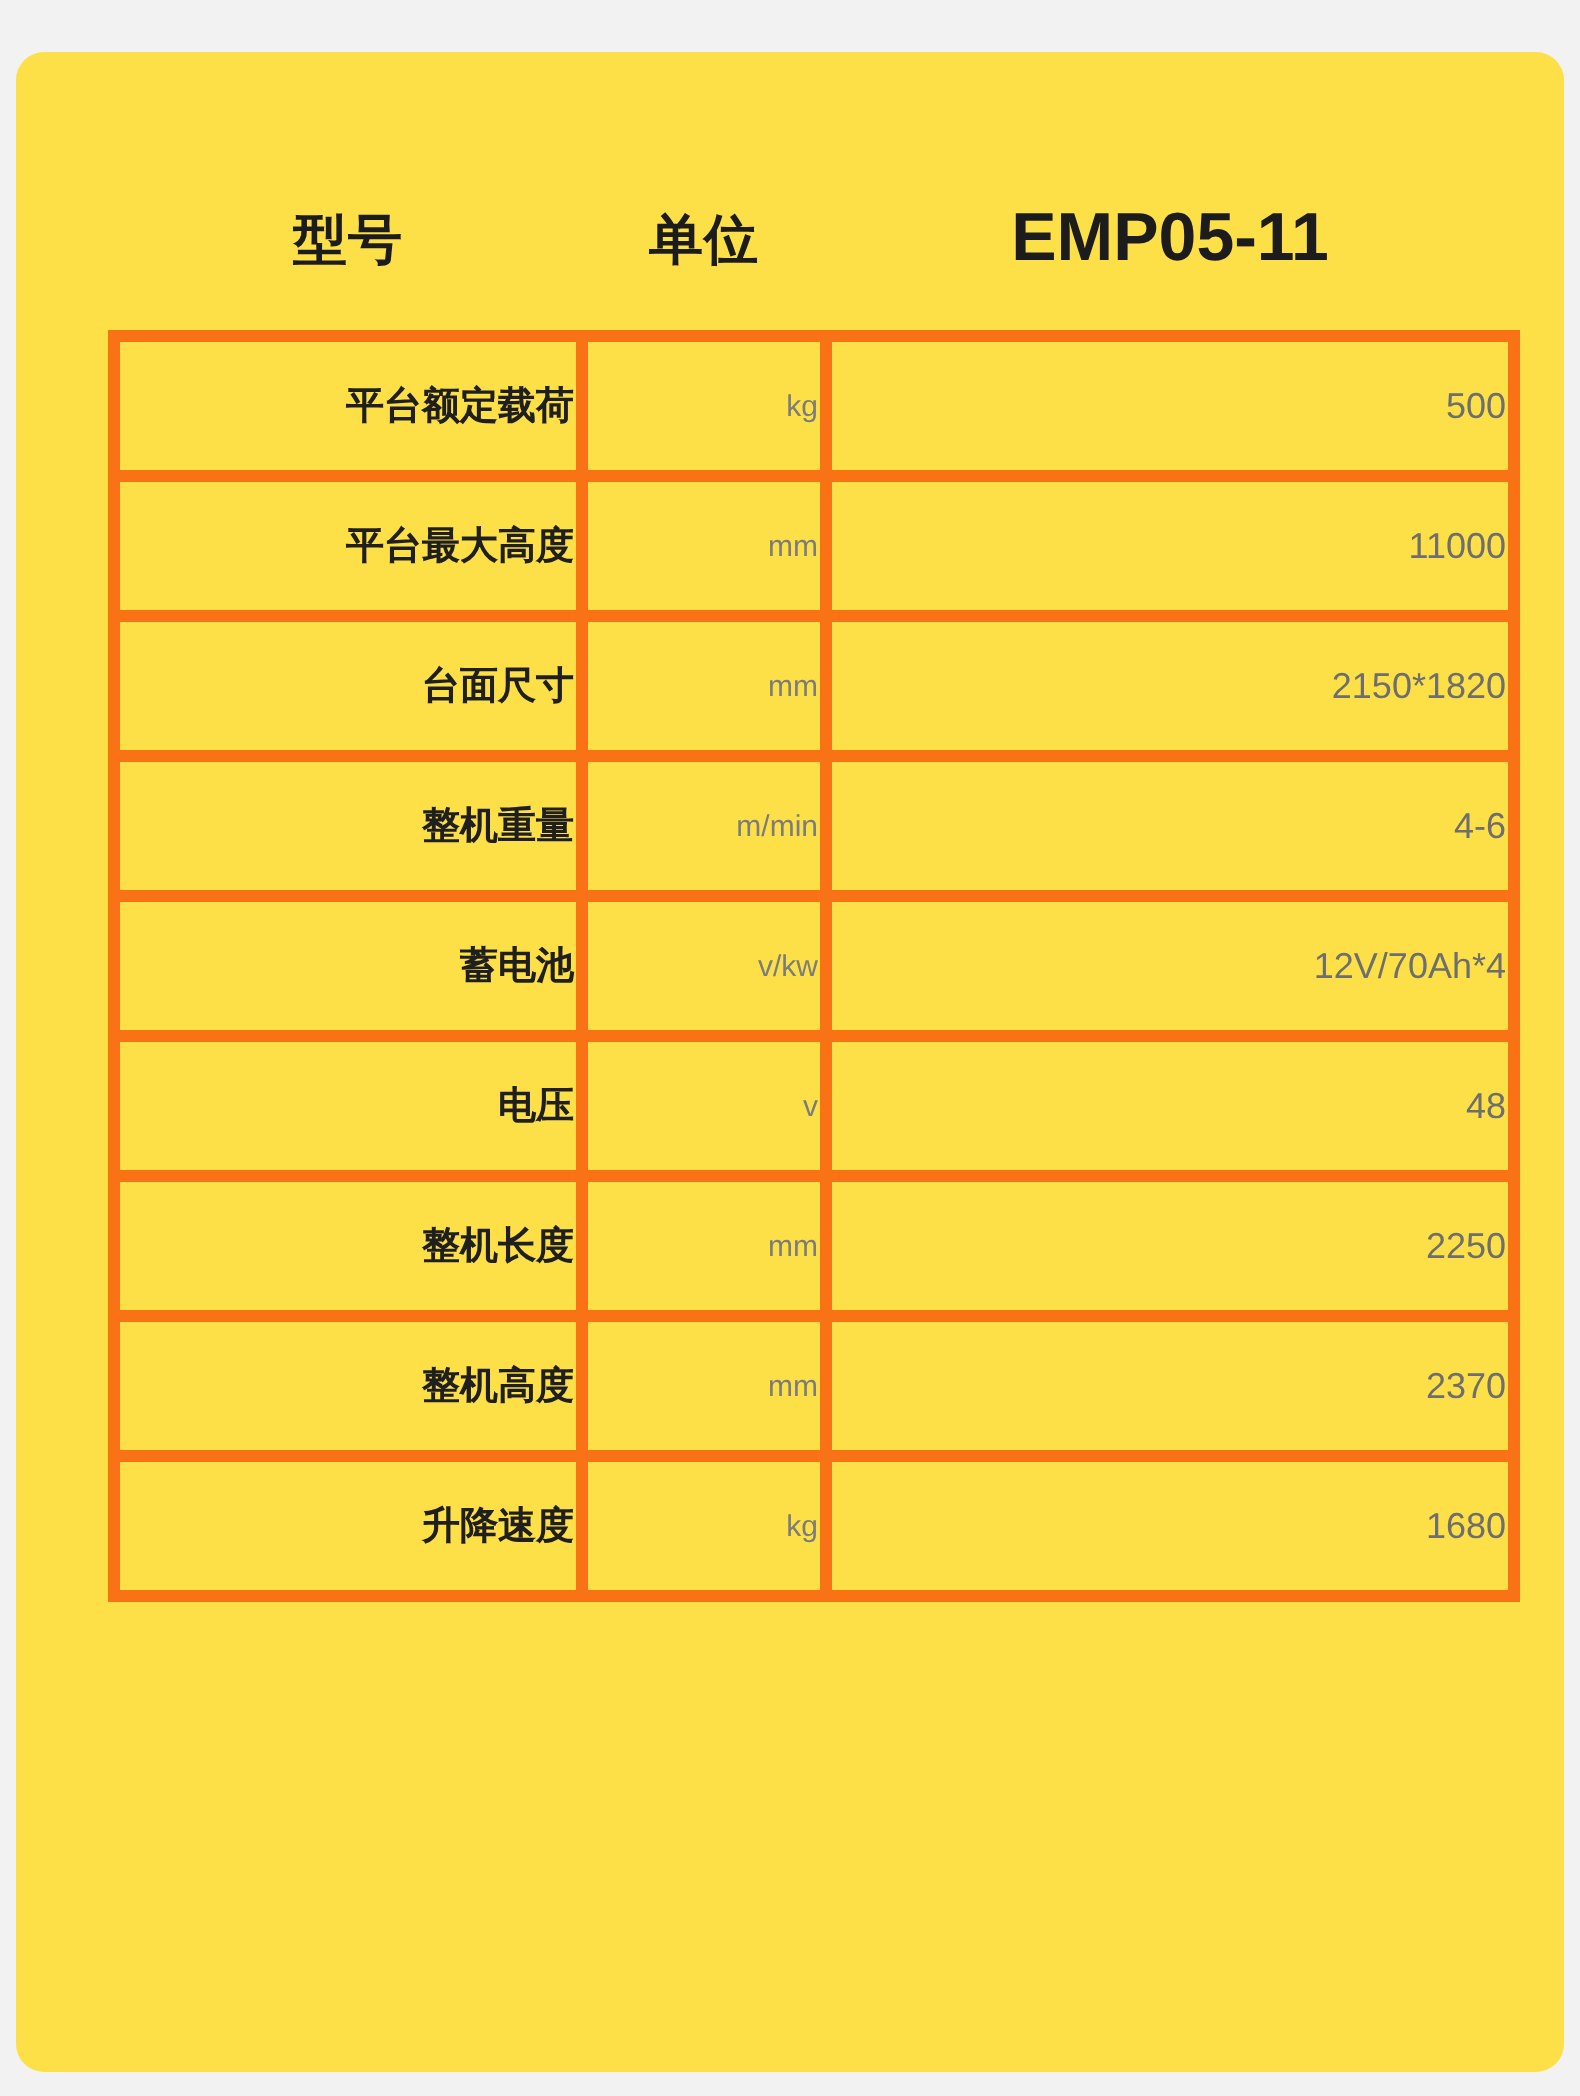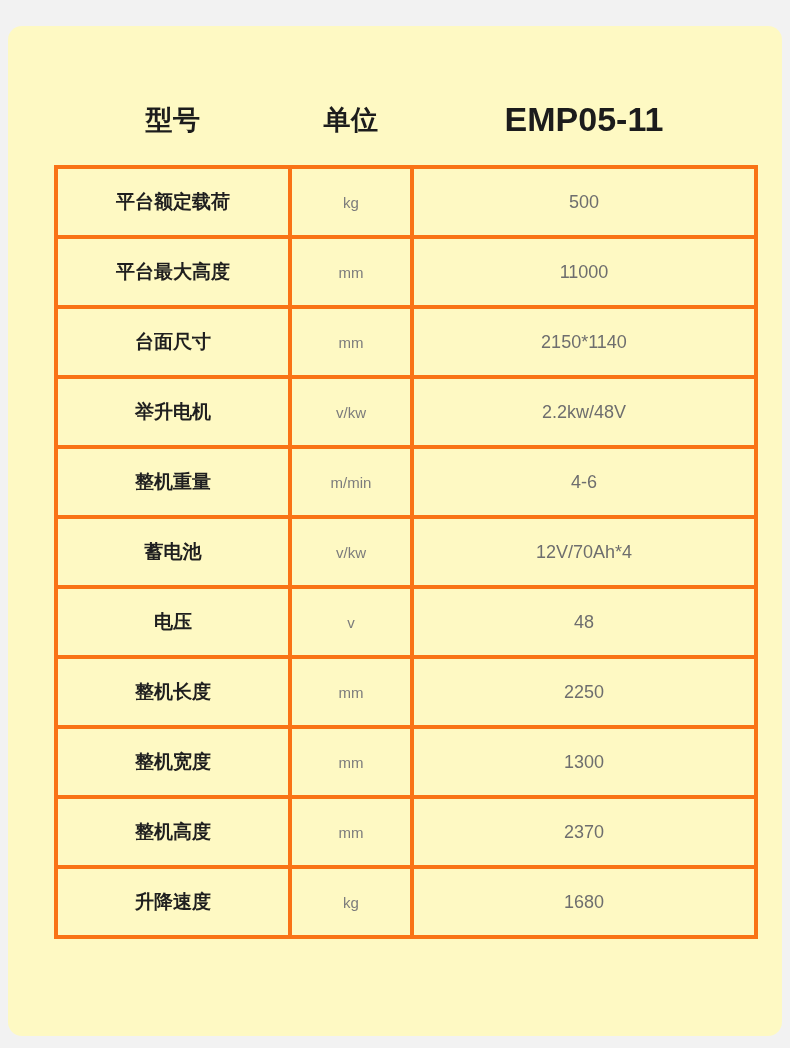--- a/index.html
+++ b/index.html
@@ -12,21 +12,21 @@
     background: #f2f2f2;
     font-family: "Liberation Sans", sans-serif;
     -webkit-font-smoothing: antialiased;
   }
   .card {
     position: absolute;
     left: 8px;
     top: 26px;
     width: 774px;
     height: 1010px;
-    background: #fef9c3;
+    background: #fde047;
     border-radius: 14px;
     box-sizing: border-box;
     overflow: hidden;
   }
   .spec-table {
     position: absolute;
     left: 46px;
     top: 56px;
     width: 700px;
     border-collapse: collapse;
@@ -44,23 +44,23 @@
     padding: 18px 0 26px 0;
     text-align: center;
     letter-spacing: 0.5px;
   }
   .spec-table thead th.model {
     font-size: 34px;
     font-weight: 600;
     letter-spacing: 0px;
   }
   .spec-table tbody td {
-    border: 4px solid #f97316;
+    border: 6px solid #f97316;
     height: 70px;
-    text-align: center;
+    text-align: right;
     vertical-align: middle;
     box-sizing: border-box;
   }
   .spec-table tbody td.name {
     font-size: 19px;
     font-weight: bold;
     color: #1f1f1f;
   }
   .spec-table tbody td.unit {
     font-size: 15px;
@@ -97,26 +97,21 @@
           <td class="value">500</td>
         </tr>
         <tr>
           <td class="name">平台最大高度</td>
           <td class="unit">mm</td>
           <td class="value">11000</td>
         </tr>
         <tr>
           <td class="name">台面尺寸</td>
           <td class="unit">mm</td>
-          <td class="value">2150*1140</td>
-        </tr>
-        <tr>
-          <td class="name">举升电机</td>
-          <td class="unit">v/kw</td>
-          <td class="value">2.2kw/48V</td>
+          <td class="value">2150*1820</td>
         </tr>
         <tr>
           <td class="name">整机重量</td>
           <td class="unit">m/min</td>
           <td class="value">4-6</td>
         </tr>
         <tr>
           <td class="name">蓄电池</td>
           <td class="unit">v/kw</td>
           <td class="value">12V/70Ah*4</td>
@@ -125,25 +120,20 @@
           <td class="name">电压</td>
           <td class="unit">v</td>
           <td class="value">48</td>
         </tr>
         <tr>
           <td class="name">整机长度</td>
           <td class="unit">mm</td>
           <td class="value">2250</td>
         </tr>
         <tr>
-          <td class="name">整机宽度</td>
-          <td class="unit">mm</td>
-          <td class="value">1300</td>
-        </tr>
-        <tr>
           <td class="name">整机高度</td>
           <td class="unit">mm</td>
           <td class="value">2370</td>
         </tr>
         <tr>
           <td class="name">升降速度</td>
           <td class="unit">kg</td>
           <td class="value">1680</td>
         </tr>
       </tbody>

